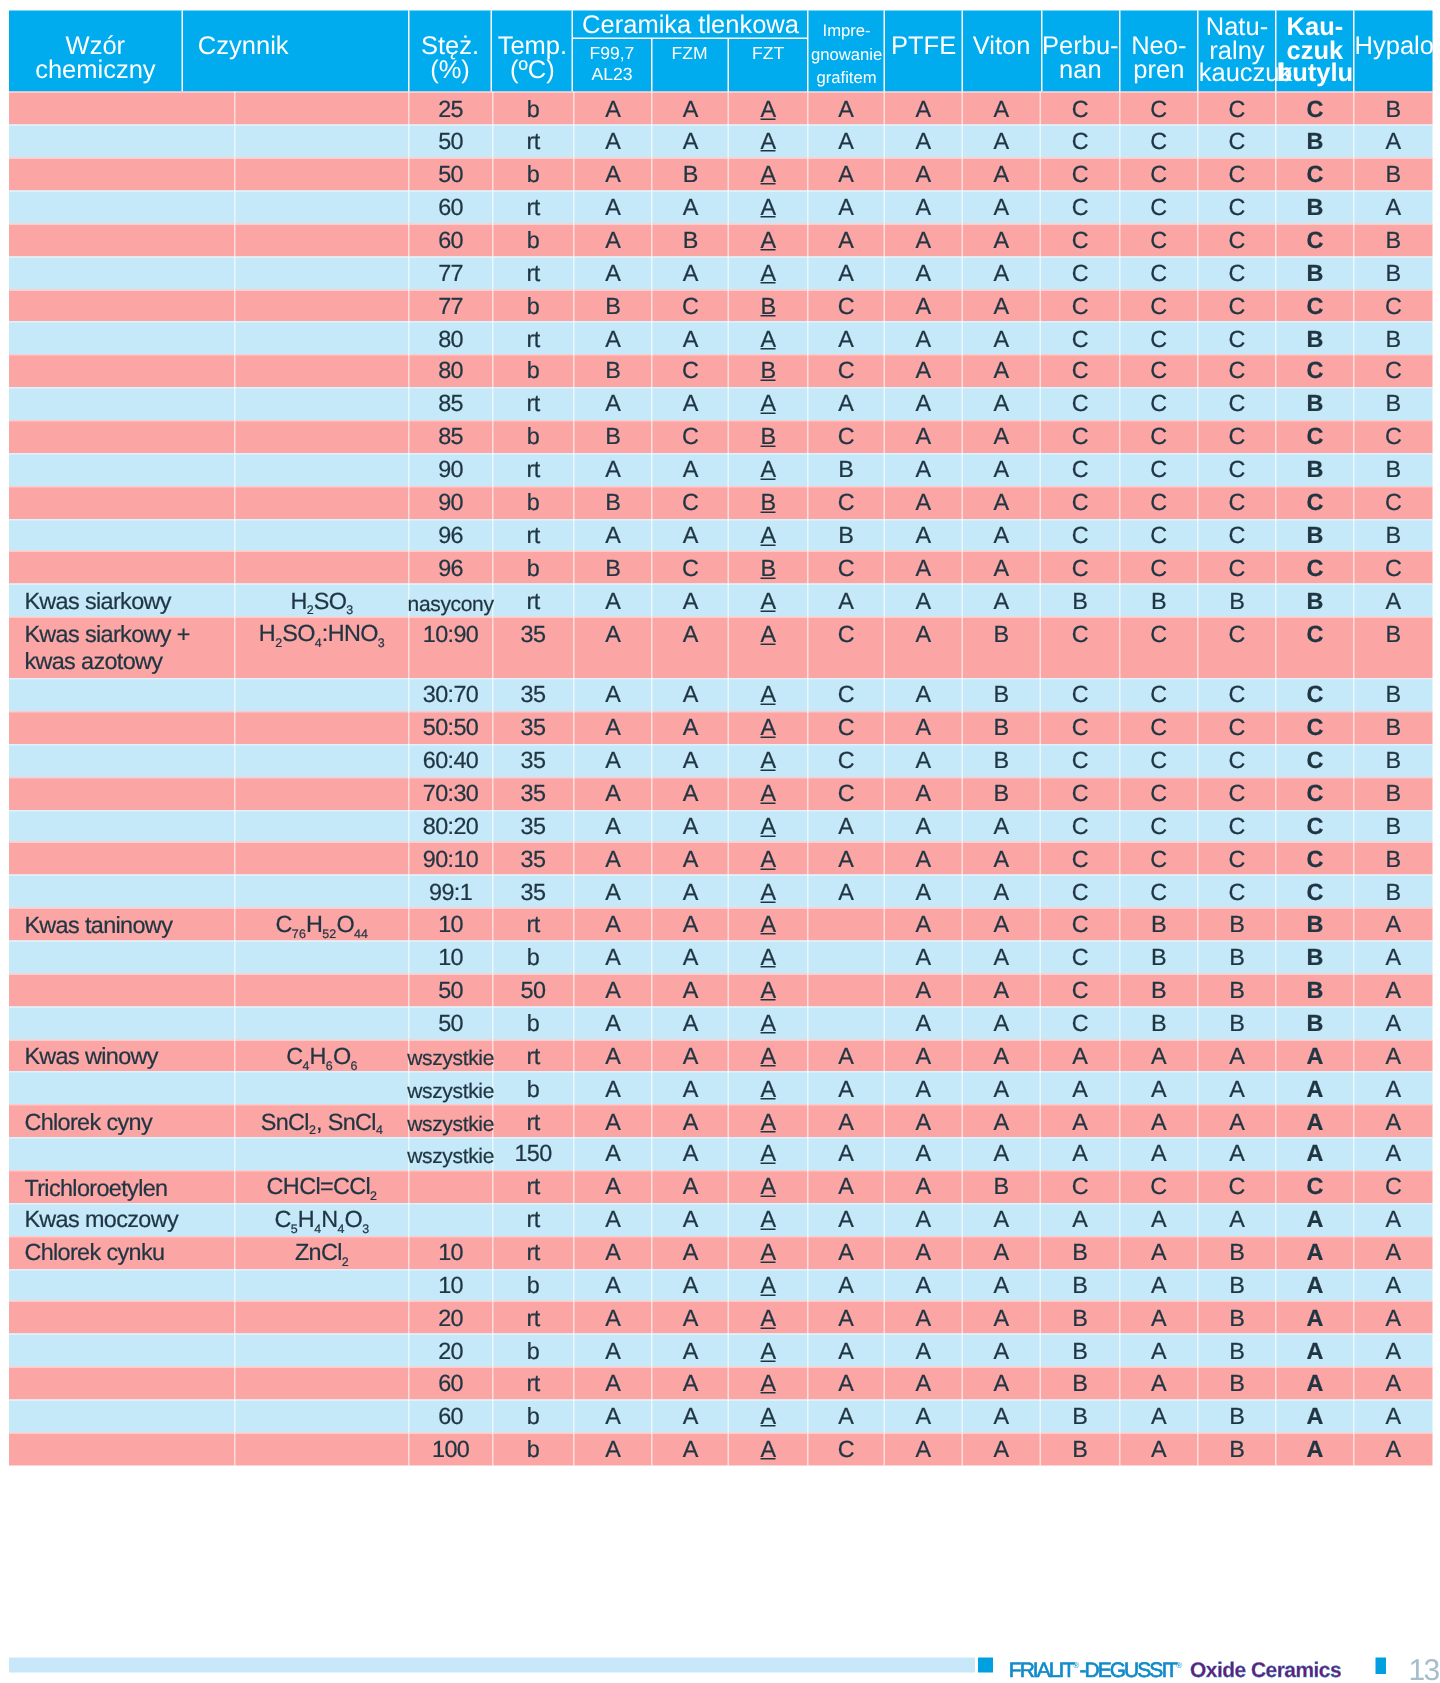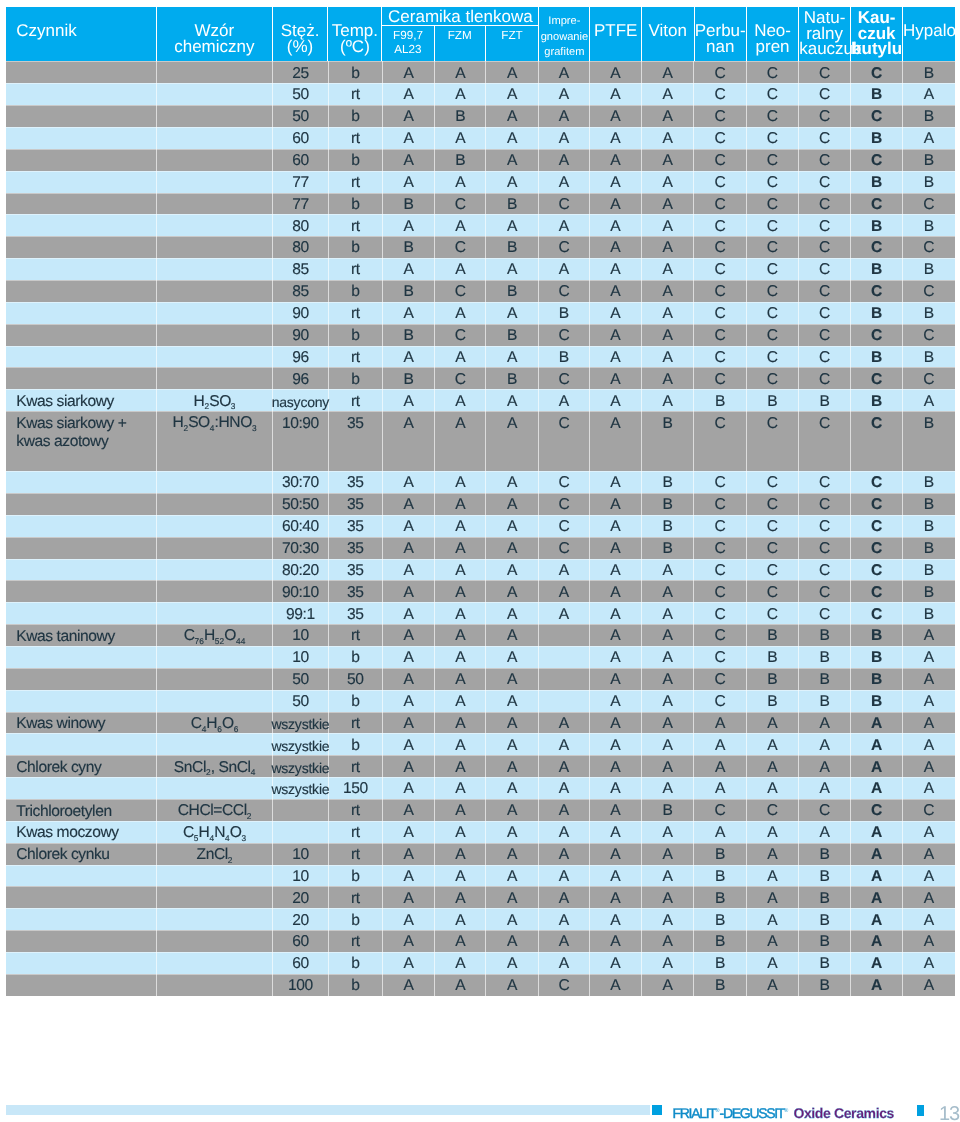--- a/index.html
+++ b/index.html
@@ -29,21 +29,21 @@
 .hcell .hlabel.small.three { top:7px; }
 
 .hcell.sub .hlabel { font-size:11.7px; line-height:14px; top:3.1px; }
 
 .c0 { width:150.95px; }
 .c1 { width:115.8px; }
 .c2 { width:55.8px; }
 .c3 { width:54.1px; }
 .c4 { width:52.1px; }
 .c5 { width:51.3px; }
-.c6 { width:52.5px; }
+.c6 { width:52.5px;text-decoration:underline; }
 .c7 { width:51.2px; }
 .c8 { width:51.7px; }
 .c9 { width:52.5px; }
 .c10 { width:52.5px; }
 .c11 { width:52.3px; }
 .c12 { width:52.0px; }
 .c13 { width:52.0px;font-weight:bold; }
 .c14 { width:51.6px; }
 
 .hgroup { width:155.9px; display:flex; flex-direction:column; border-right:1.4px solid #ffffff; }
@@ -52,22 +52,22 @@
 .hgroup-bot { flex:1; display:flex; }
 .hcell.sub { height:35px; }
 
 
 .hcell.c0 .hlabel { text-align:left; left:10px; }
 
 
 .tbody { font-size:15.6px; color:#1F3542; letter-spacing:-0.42px; -webkit-text-stroke:0.16px #1F3542; }
 .trow { display:flex; height:21.87px; position:relative; }
 .trow::before { content:''; position:absolute; left:0; top:0; right:0; height:0.75px; background:rgba(255,255,255,0.42); pointer-events:none; z-index:2; }
-.trow.tall { height:60px; }
-.trow.even { background:#a3a3a3; }
+.trow.tall { height:41px; }
+.trow.even { background:#fca5a5; }
 .trow.odd  { background:#C6E9FA; }
 .cell { box-sizing:border-box; border-right:1px solid rgba(255,255,255,0.62);
         display:flex; align-items:center; justify-content:center;
         white-space:nowrap; padding-top:2.6px; }
 .cell.last { border-right:none; }
 .trow.tall .cell { align-items:flex-start; padding-top:3.6px; }
 .trow.tall .cell.name { padding-top:3.5px; }
 .trow.tall .cell.formula { padding-top:3.2px; }
 .cell.name { justify-content:flex-start; padding-left:10px; display:block; padding-top:3.6px; line-height:18px; }
 .cell.formula { display:block; text-align:center; padding-top:3.3px; line-height:18px; }
@@ -89,25 +89,25 @@
 .foot-bar { position:absolute; left:917.4px; top:15px; width:6.8px; height:10.6px; background:#00A0E0; }
 
 </style>
 </head>
 <body>
 
 <div class="page">
 <div class="table-wrap">
 <div class="thead">
 <div class="hrow hrow1">
+  <div class="hcell hspan-rows c1">
+            <span class="hlabel">Wzór chemiczny</span>
+          </div>
   <div class="hcell hspan-rows c0">
             <span class="hlabel">Czynnik</span>
-          </div>
-  <div class="hcell hspan-rows c1">
-            <span class="hlabel">Wzór chemiczny</span>
           </div>
   <div class="hcell hspan-rows c2">
             <span class="hlabel two"><span>Stęż.</span><br><span>(%)</span></span>
           </div>
   <div class="hcell hspan-rows c3">
             <span class="hlabel two"><span>Temp.</span><br><span>(ºC)</span></span>
           </div>
   <div class="hgroup">
     <div class="hgroup-top">
               <span class="hlabel">Ceramika tlenkowa</span>

